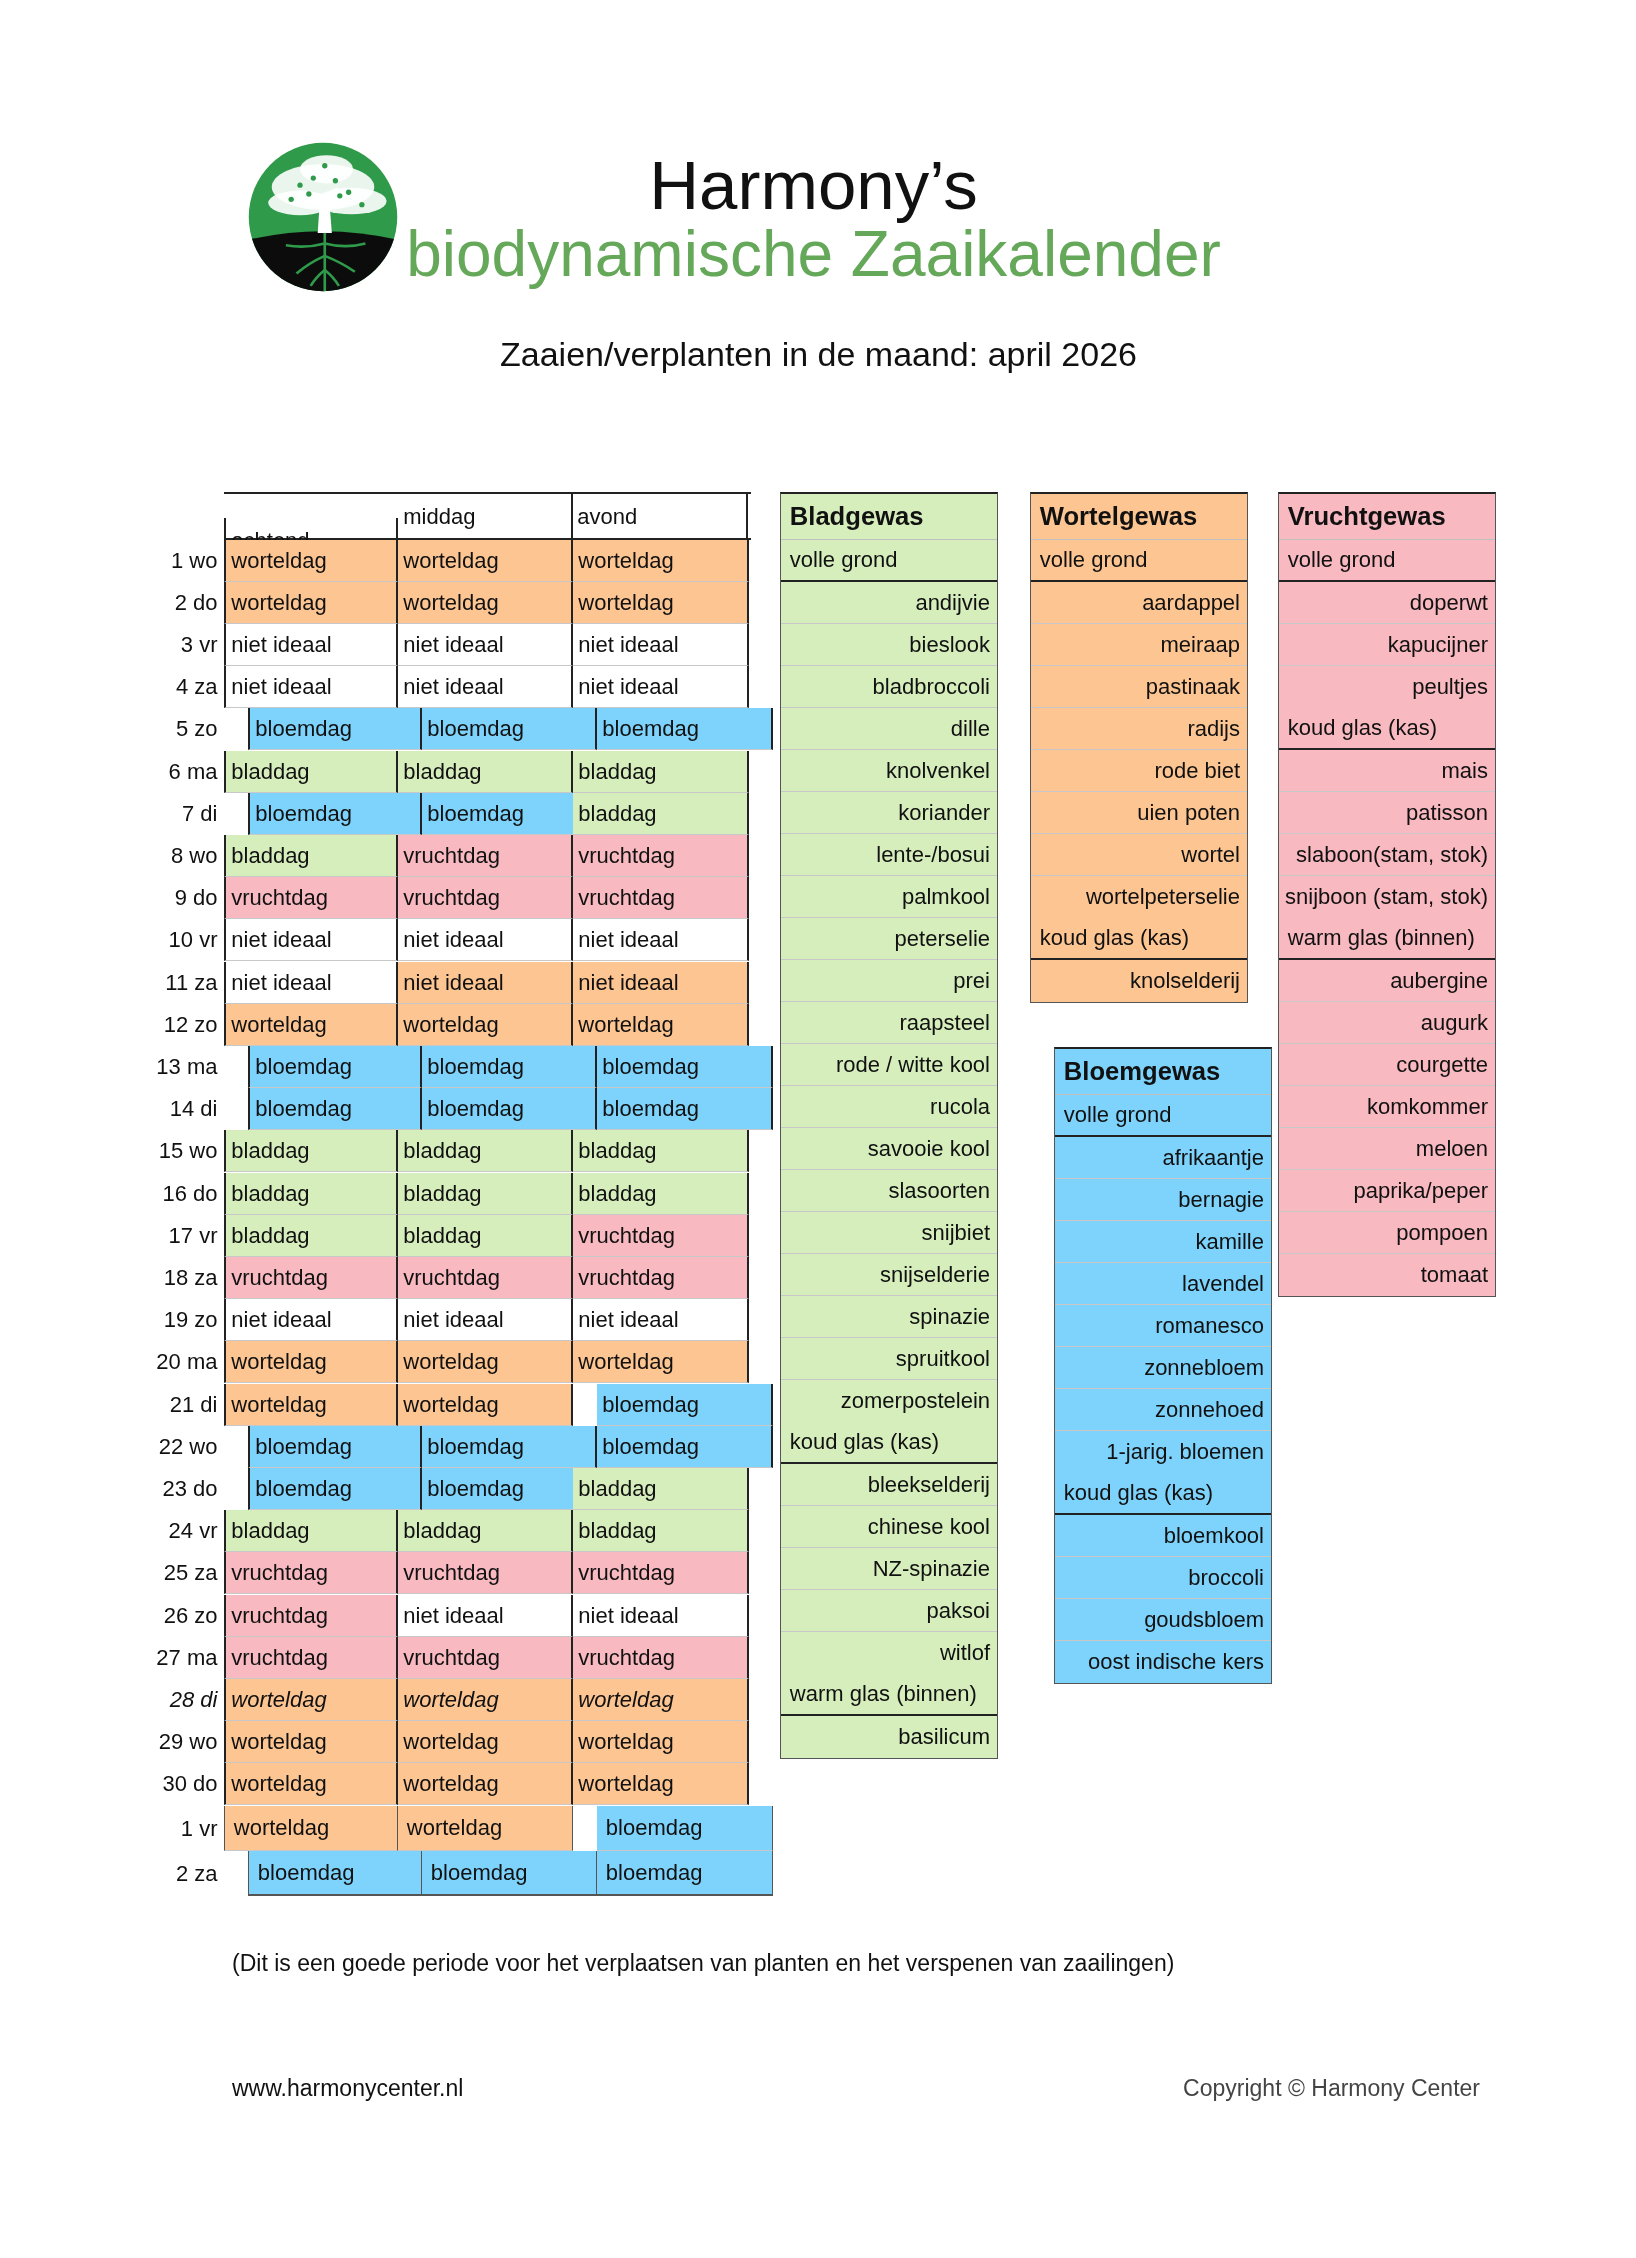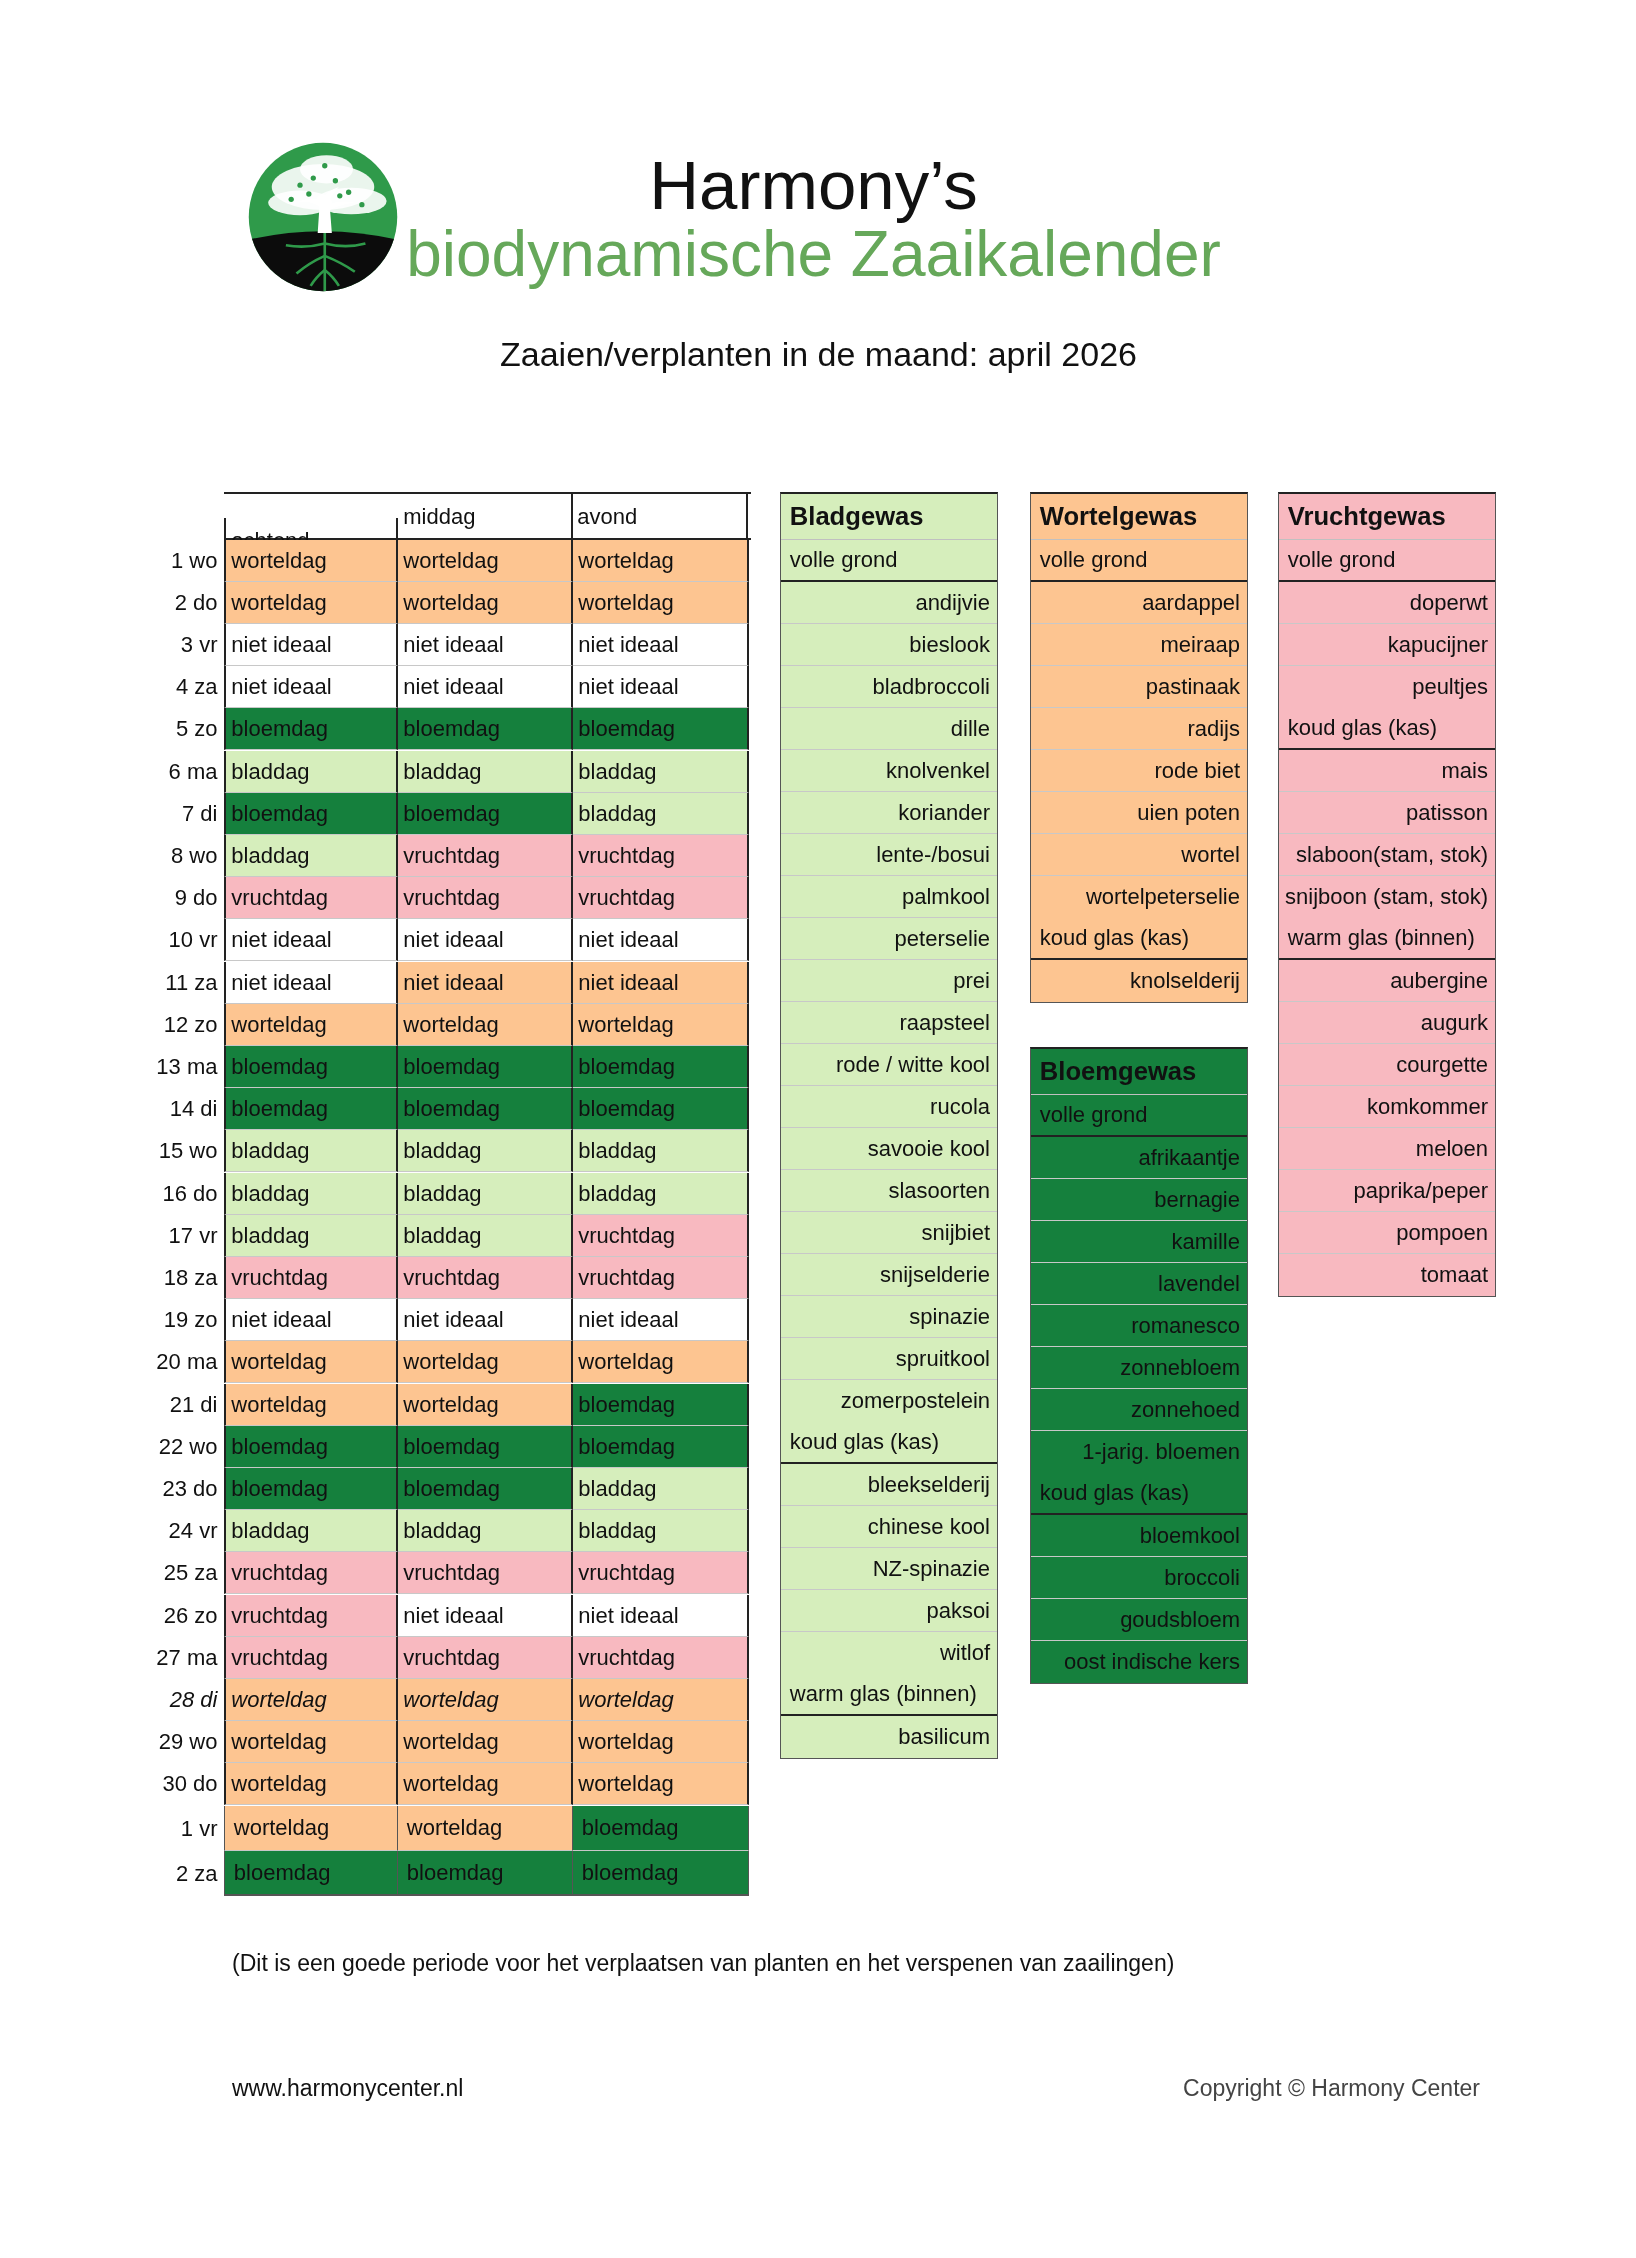--- a/index.html
+++ b/index.html
@@ -26,21 +26,21 @@
     .c0 { left: 74px; width: 174px; border-left: 2.6px solid #222; }
     .c1 { left: 248px; width: 175px; }
     .c2 { left: 423px; width: 176px; }
     .extra .cell { border-right: 1.8px solid #555; }
     .extra .c0 { border-left: 1.8px solid #555; padding-left: 8.8px; }
     .extra .c1, .extra .c2 { padding-left: 8.8px; }
     .last .cell { border-bottom: 2.6px solid #555; }
 
     .wortel { background: #fdc591; }
     .blad { background: #d6eebc; }
-    .bloem { background: #15803d; }
+    .bloem { background: #7dd3fc; margin-left: 24px; }
     .vrucht { background: #f8b9c0; }
     .niet { background: #ffffff; }
 
     
     .crop { position: absolute; width: 218px; box-sizing: border-box; border: 1.8px solid #555; border-top: 2.6px solid #222; }
     .crop-head { height: 46px; display: flex; align-items: center; padding-left: 8.8px; font-size: 25.6px; font-weight: bold; border-bottom: 0.9px solid #c0c0c0; box-sizing: border-box; }
     .crop-section { height: 42px; display: flex; align-items: center; padding-left: 8.8px; font-size: 22px; box-sizing: border-box; border-bottom: 2.6px solid #222; }
     .crop-item { height: 42px; display: flex; align-items: center; justify-content: flex-end; padding-right: 7px; font-size: 22px; box-sizing: border-box; border-bottom: 0.9px solid #c8c8c8; }
     .crop-item:last-child { border-bottom: none; }
 

